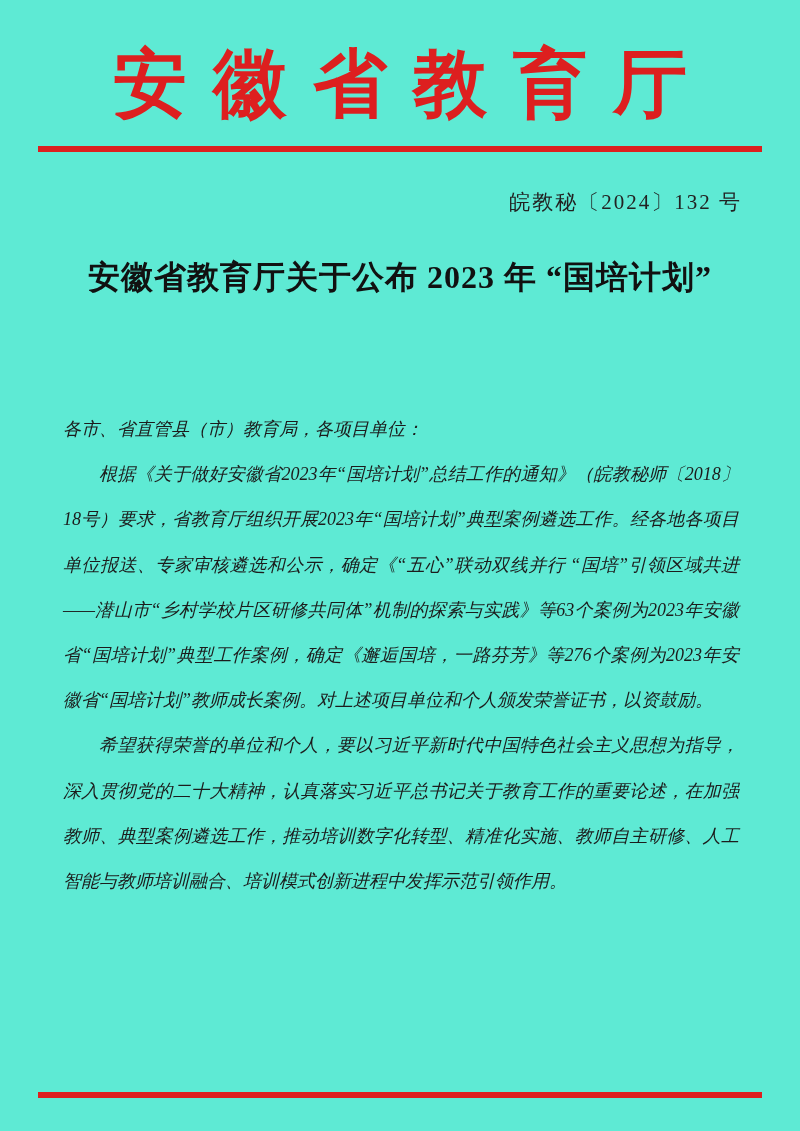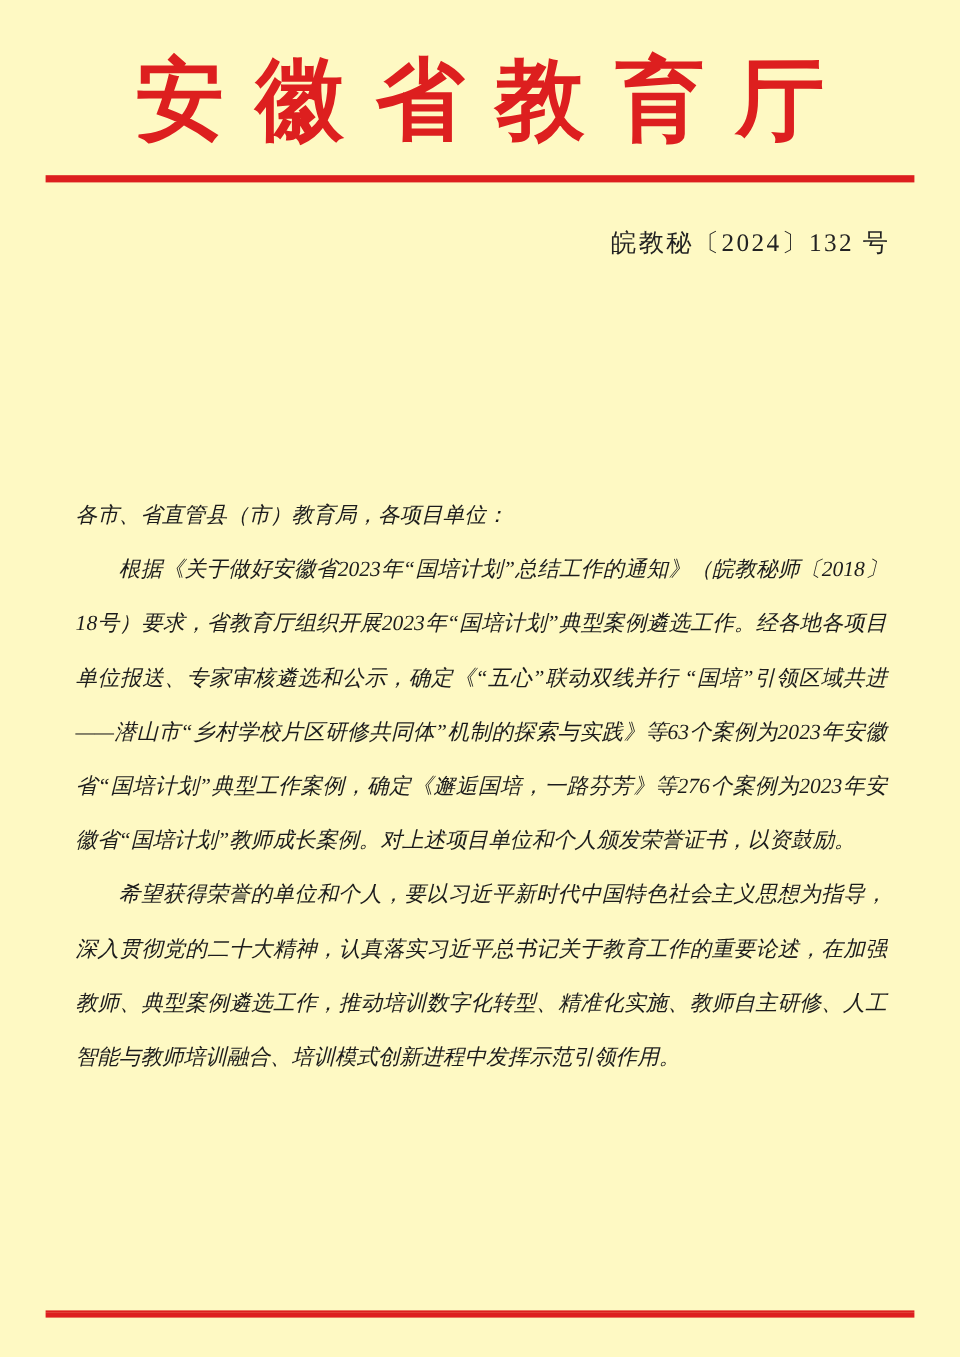--- a/index.html
+++ b/index.html
@@ -9,21 +9,21 @@
   * { margin: 0; padding: 0; box-sizing: border-box; }
   html, body { background: #ffffff; }
   body {
     font-family: "Liberation Serif", "DejaVu Serif", serif;
     color: var(--ink);
   }
   .page {
     position: relative;
     width: 800px;
     height: 1131px;
-    background: #fef9c3;
+    background: #5eead4;
     overflow: hidden;
     margin: 0 auto;
   }
   .agency-name {
     position: absolute;
     top: 44px;
     left: 0;
     width: 100%;
     text-align: center;
     font-size: 74px;
@@ -93,20 +93,21 @@
 
 <div class="page">
 
   <div class="agency-name">安徽省教育厅</div>
 
   <div class="double-rule top"></div>
 
   <div class="doc-number">皖教秘〔2024〕132 号</div>
 
   <div class="doc-title">
+    <div>安徽省教育厅关于公布 2023 年 “国培计划”</div>
   </div>
 
   <div class="doc-body">
     <p>各市、省直管县（市）教育局，各项目单位：</p>
     <p class="indented">根据《关于做好安徽省2023年“国培计划”总结工作的通知》（皖教秘师〔2018〕18号）要求，省教育厅组织开展2023年“国培计划”典型案例遴选工作。经各地各项目单位报送、专家审核遴选和公示，确定《“五心”联动双线并行 “国培”引领区域共进——潜山市“乡村学校片区研修共同体”机制的探索与实践》等63个案例为2023年安徽省“国培计划”典型工作案例，确定《邂逅国培，一路芬芳》等276个案例为2023年安徽省“国培计划”教师成长案例。对上述项目单位和个人颁发荣誉证书，以资鼓励。</p>
     <p class="indented">希望获得荣誉的单位和个人，要以习近平新时代中国特色社会主义思想为指导，深入贯彻党的二十大精神，认真落实习近平总书记关于教育工作的重要论述，在加强教师、典型案例遴选工作，推动培训数字化转型、精准化实施、教师自主研修、人工智能与教师培训融合、培训模式创新进程中发挥示范引领作用。</p>
   </div>
 
   <div class="double-rule bottom"></div>
 

